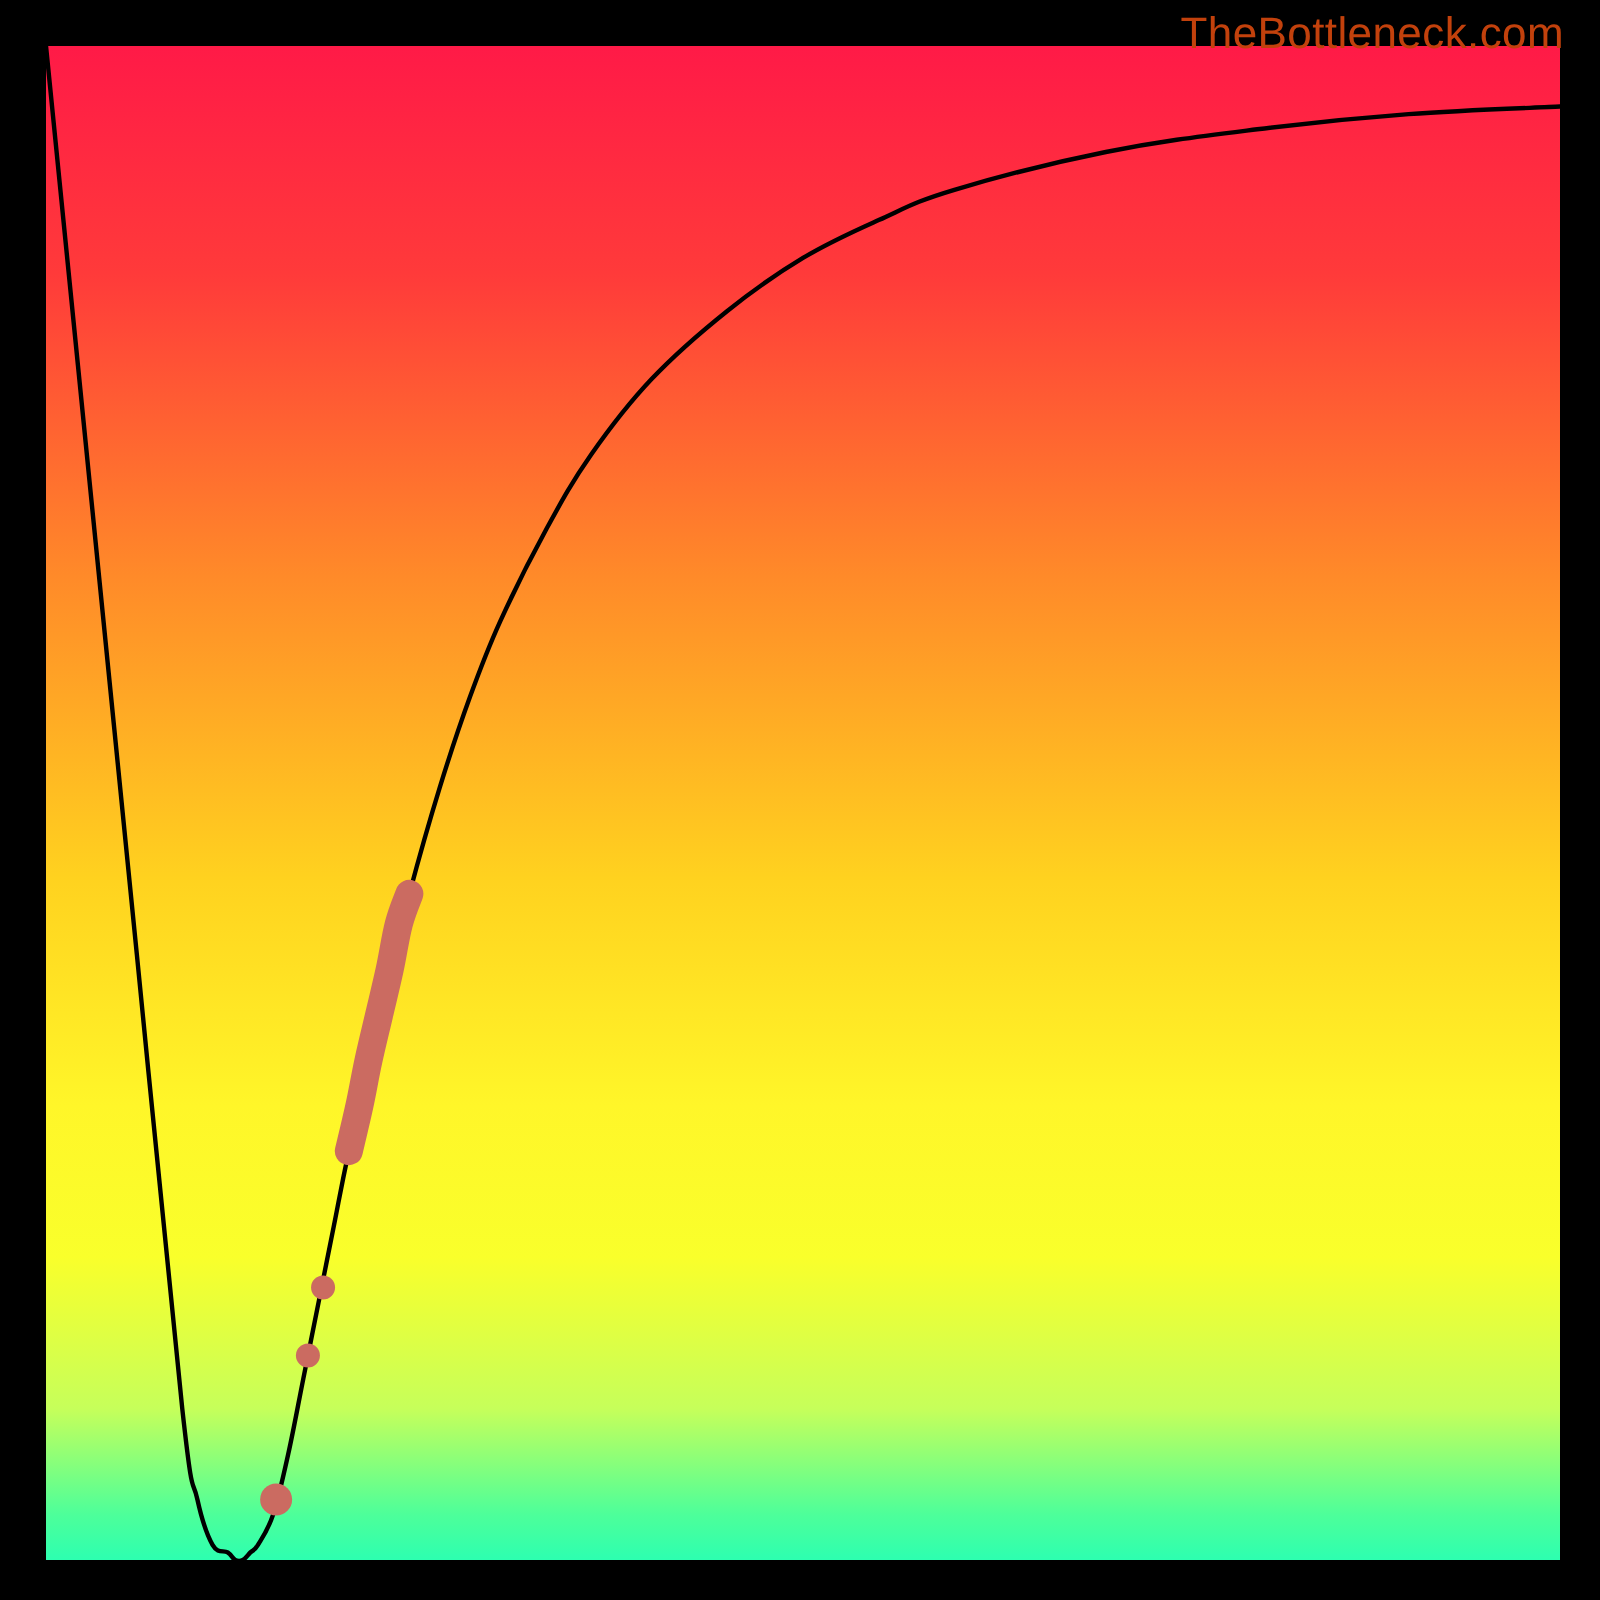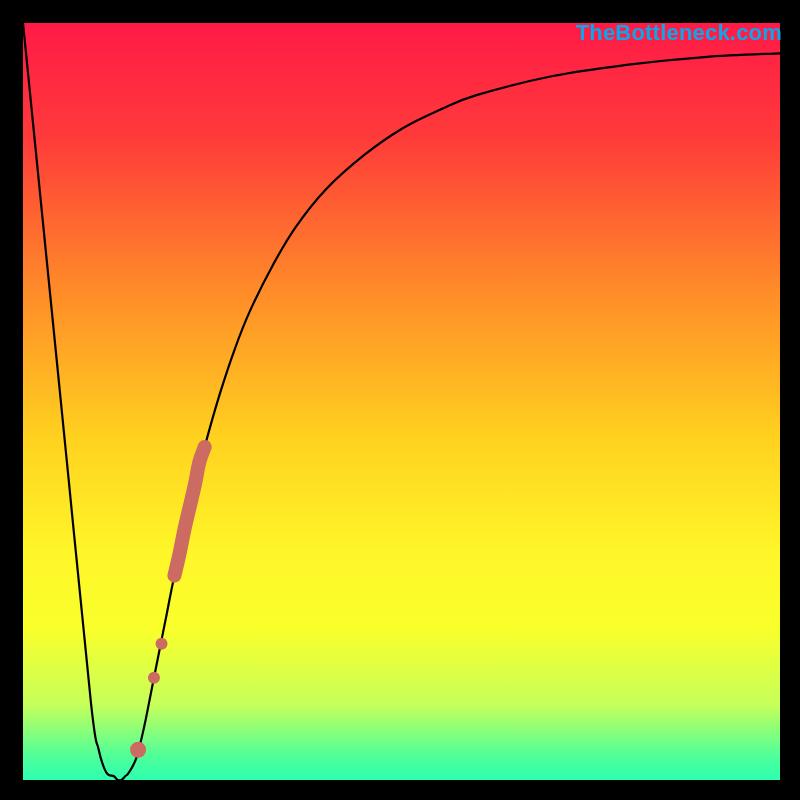--- a/index.html
+++ b/index.html
@@ -20,26 +20,26 @@
   }
   .plot {
     position: absolute;
     left: 23px;
     top: 23px;
     width: 757px;
     height: 757px;
   }
   .watermark {
     position: absolute;
-    top: 20px;
+    top: 4px;
     right: 18px;
     font-family: Arial, Helvetica, sans-serif;
     font-size: 22px;
-    font-weight: 700;
-    color: #0ea5e9;
+    font-weight: 400;
+    color: #c2410c;
     letter-spacing: 0.2px;
   }
 </style>
 </head>
 <body>
 <div class="frame">
 
   <svg class="plot" viewBox="0 0 757 757" preserveAspectRatio="none">
     <defs>
       <linearGradient id="bg-grad" x1="0" y1="0" x2="0" y2="1">

